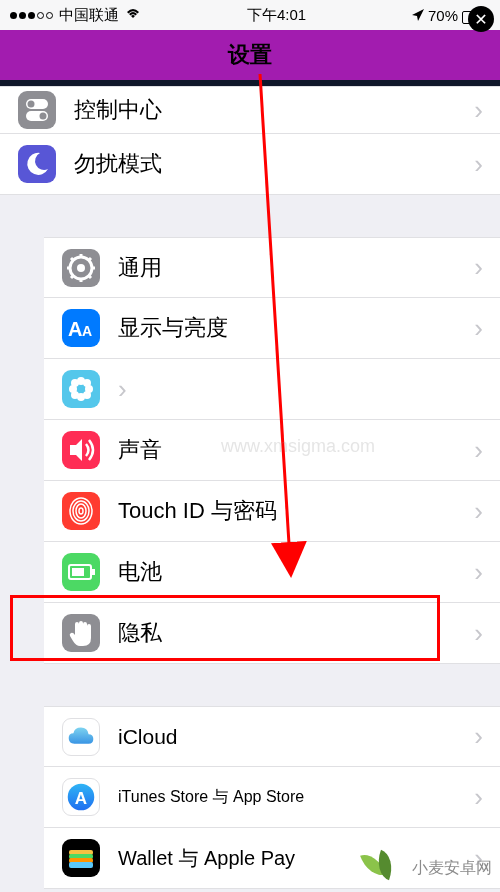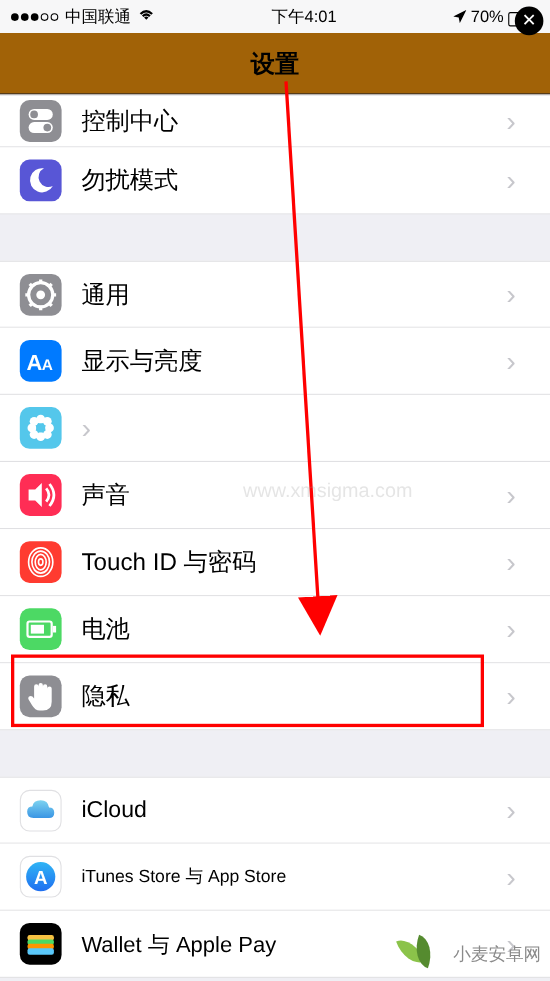--- a/index.html
+++ b/index.html
@@ -28,38 +28,38 @@
 .wifi-icon { font-size: 14px; }
 .status-center { font-weight: 500; }
 .status-right { display: flex; align-items: flex-end; gap: 4px; }
 .loc-icon { font-size: 13px; }
 .battery { width: 28px; height: 13px; border: 1px solid #000; border-radius: 2px; position: relative; }
 .battery::after { content: ''; position: absolute; right: -3px; top: 3px; width: 2px; height: 5px; background: #000; border-radius: 0 1px 1px 0; }
 .battery-fill { height: 100%; width: 70%; background: #4cd964; border-radius: 1px; }
 .close-btn { position: absolute; top: 6px; right: 6px; width: 26px; height: 26px; background: #000; border-radius: 50%; color: #fff; display: flex; align-items: center; justify-content: center; font-size: 16px; }
 .nav-header {
   height: 56px;
-  background: #a16207;
-  border-bottom: 1px solid #0f172a;
+  background: #a21caf;
+  border-bottom: 6px solid #0f172a;
   display: flex;
   align-items: center;
   justify-content: center;
   font-size: 22px;
   font-weight: 600;
   color: #000;
 }
 .group { margin-top: 0; }
-.group.gap { margin-top: 42px; }
+.group.gap { margin-top: 42px; margin-left: 44px; }
 .row {
   height: 61px;
   background: #fff;
   border-bottom: 1px solid #e0e0e3;
   display: flex;
   align-items: center;
-  padding: 0 31px 0 18px;
+  padding: 0 17px 0 18px;
   position: relative;
 }
 .row:first-child { border-top: 1px solid #e0e0e3; }
 .row.partial { height: 48px; }
 .row .icon {
   width: 38px;
   height: 38px;
   border-radius: 9px;
   display: flex;
   align-items: center;

